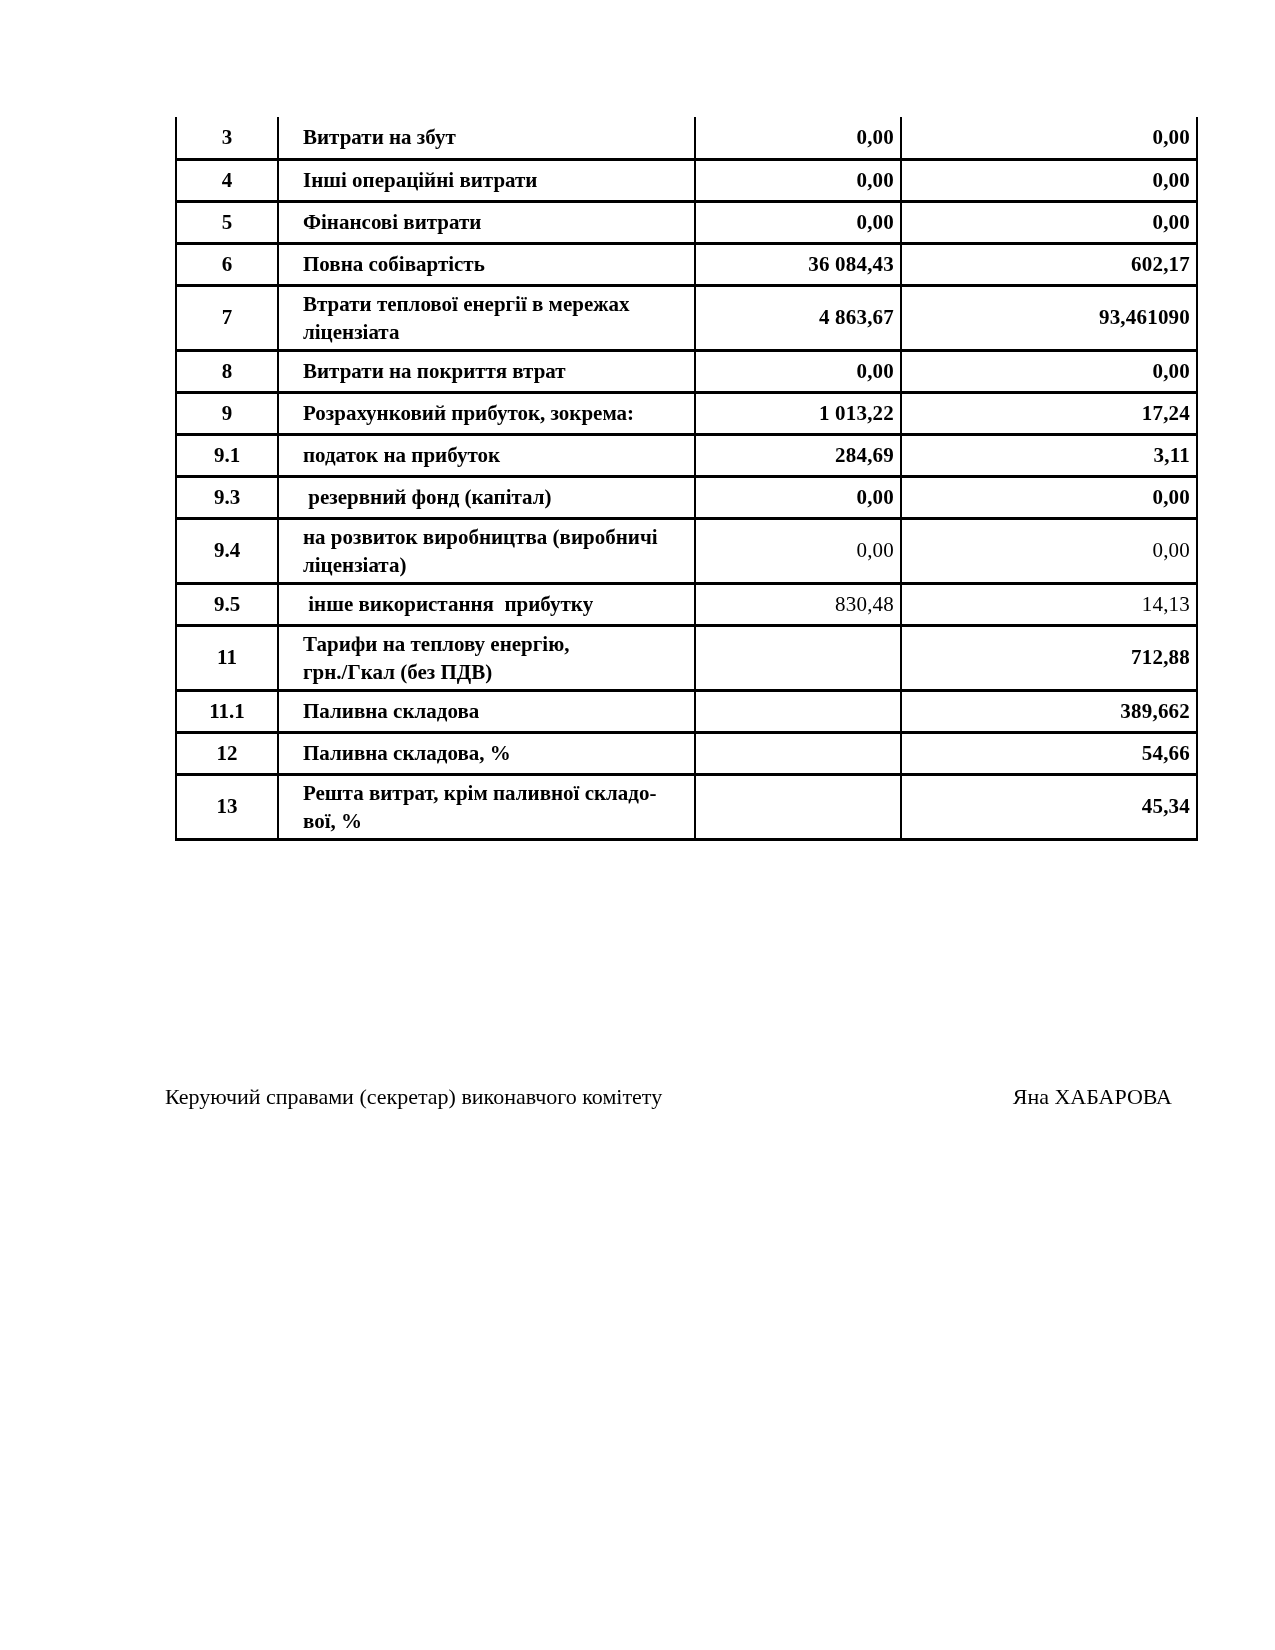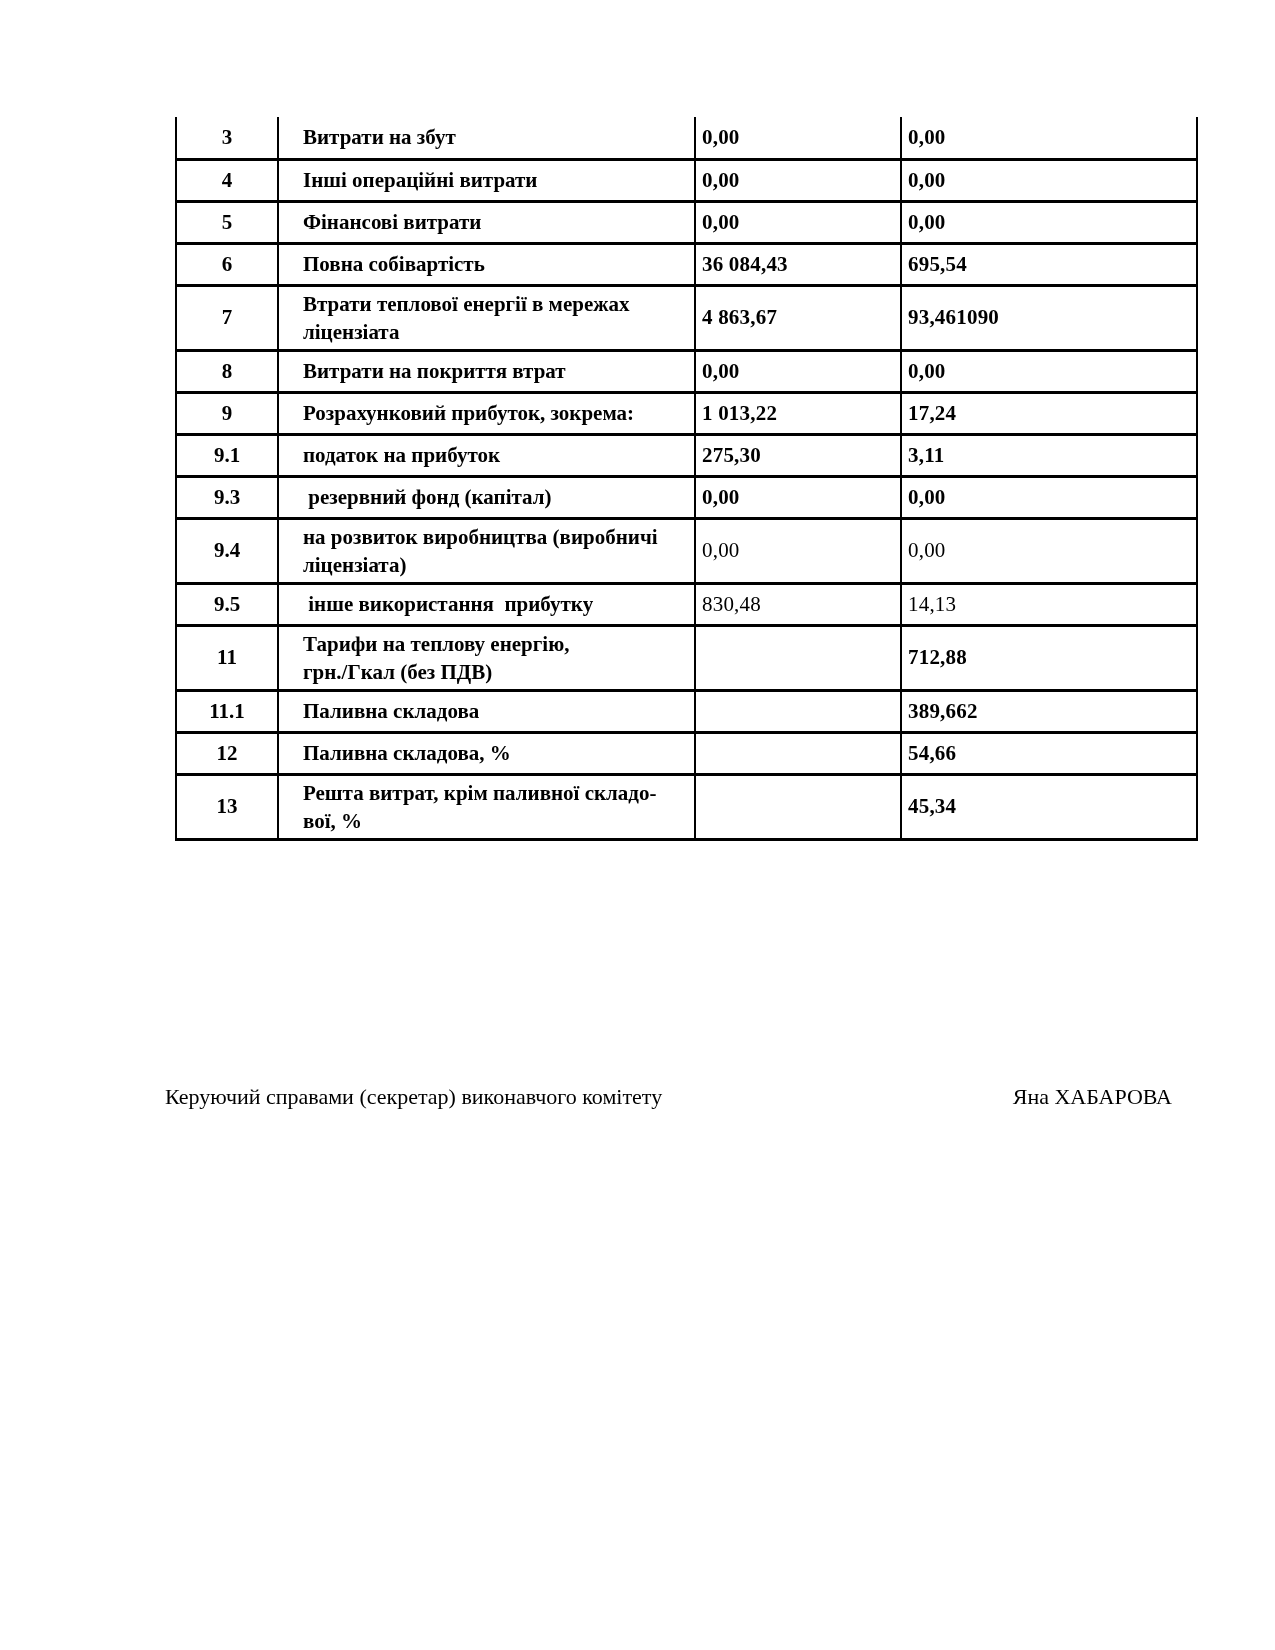--- a/index.html
+++ b/index.html
@@ -43,21 +43,21 @@
     text-align: center;
     padding: 2px 4px;
   }
   td.label {
     text-align: left;
     padding: 3px 6px 3px 24px;
     white-space: pre-wrap;
     line-height: 28px;
   }
   td.value1, td.value2 {
-    text-align: left;
+    text-align: right;
     padding: 2px 6px;
     letter-spacing: 0.2px;
   }
   tr.normal-values td.value1,
   tr.normal-values td.value2 {
     font-weight: normal;
   }
   .signature-row {
     position: absolute;
     left: 165px;
@@ -100,21 +100,21 @@
         <tr>
           <td class="num">5</td>
           <td class="label">Фінансові витрати</td>
           <td class="value1">0,00</td>
           <td class="value2">0,00</td>
         </tr>
         <tr>
           <td class="num">6</td>
           <td class="label">Повна собівартість</td>
           <td class="value1">36 084,43</td>
-          <td class="value2">695,54</td>
+          <td class="value2">602,17</td>
         </tr>
         <tr>
           <td class="num">7</td>
           <td class="label">Втрати теплової енергії в мережах
 ліцензіата</td>
           <td class="value1">4 863,67</td>
           <td class="value2">93,461090</td>
         </tr>
         <tr>
           <td class="num">8</td>
@@ -124,21 +124,21 @@
         </tr>
         <tr>
           <td class="num">9</td>
           <td class="label">Розрахунковий прибуток, зокрема:</td>
           <td class="value1">1 013,22</td>
           <td class="value2">17,24</td>
         </tr>
         <tr>
           <td class="num">9.1</td>
           <td class="label">податок на прибуток</td>
-          <td class="value1">275,30</td>
+          <td class="value1">284,69</td>
           <td class="value2">3,11</td>
         </tr>
         <tr>
           <td class="num">9.3</td>
           <td class="label"> резервний фонд (капітал)</td>
           <td class="value1">0,00</td>
           <td class="value2">0,00</td>
         </tr>
         <tr class="normal-values">
           <td class="num">9.4</td>

